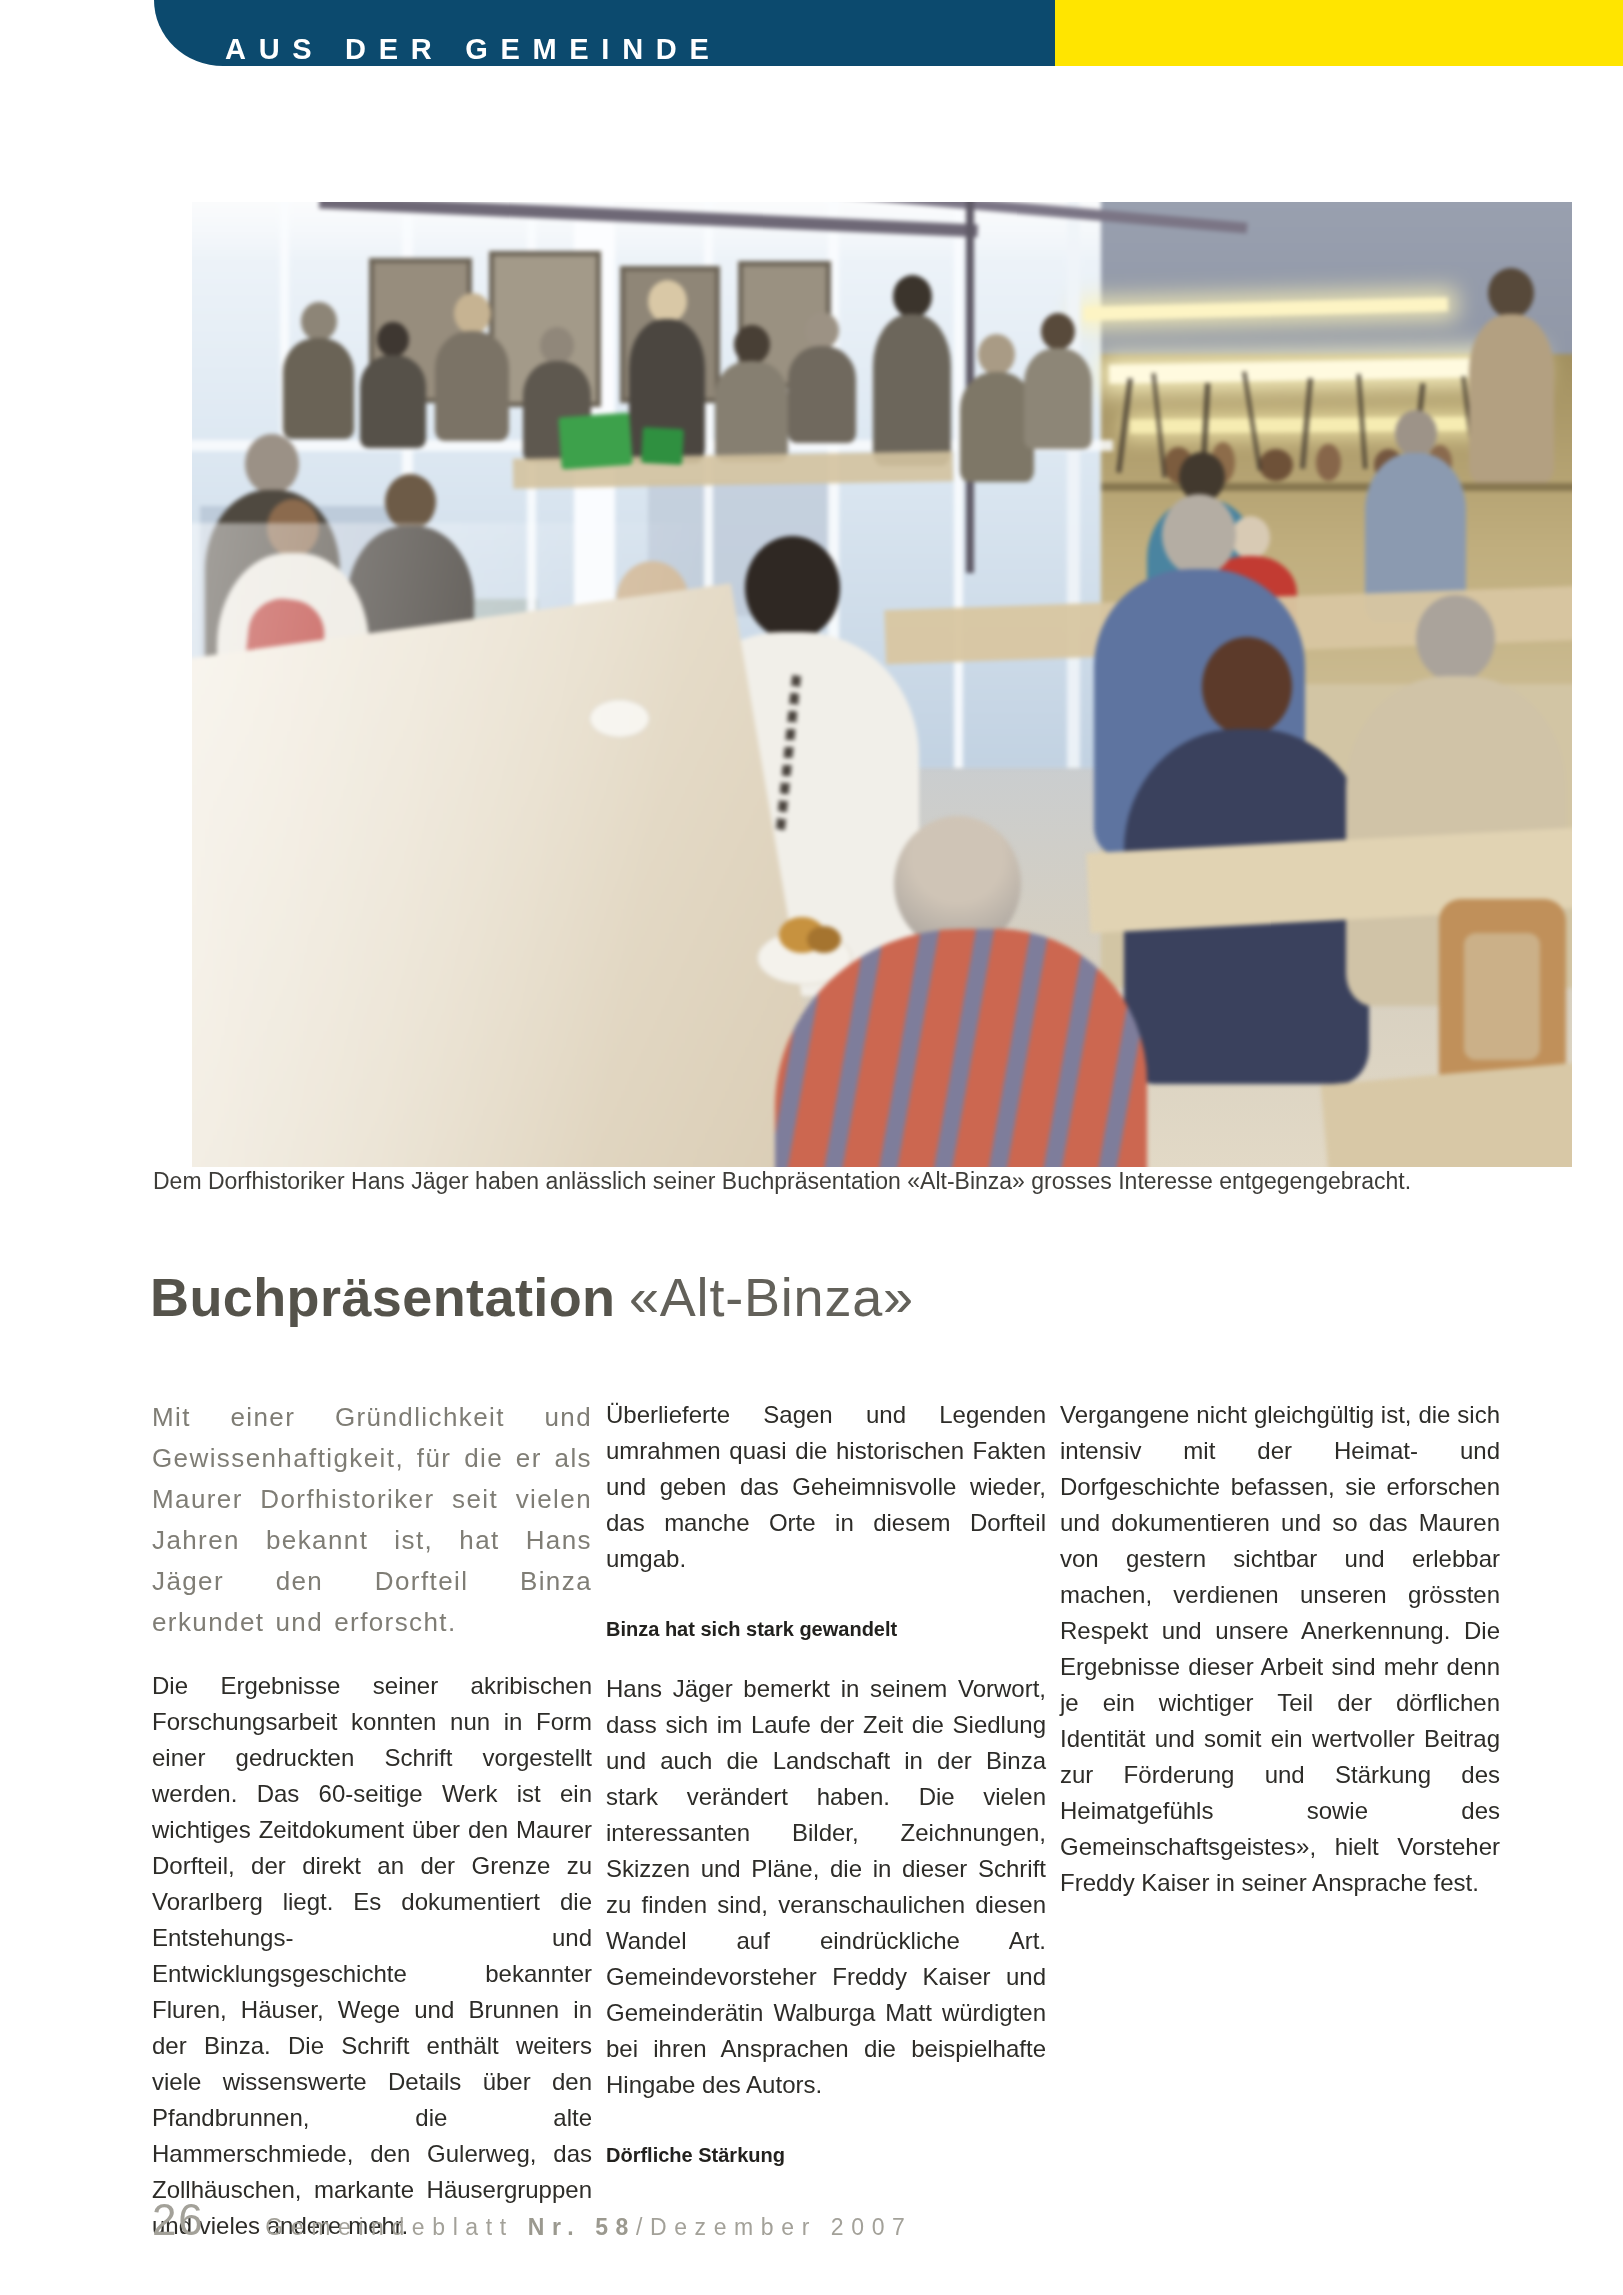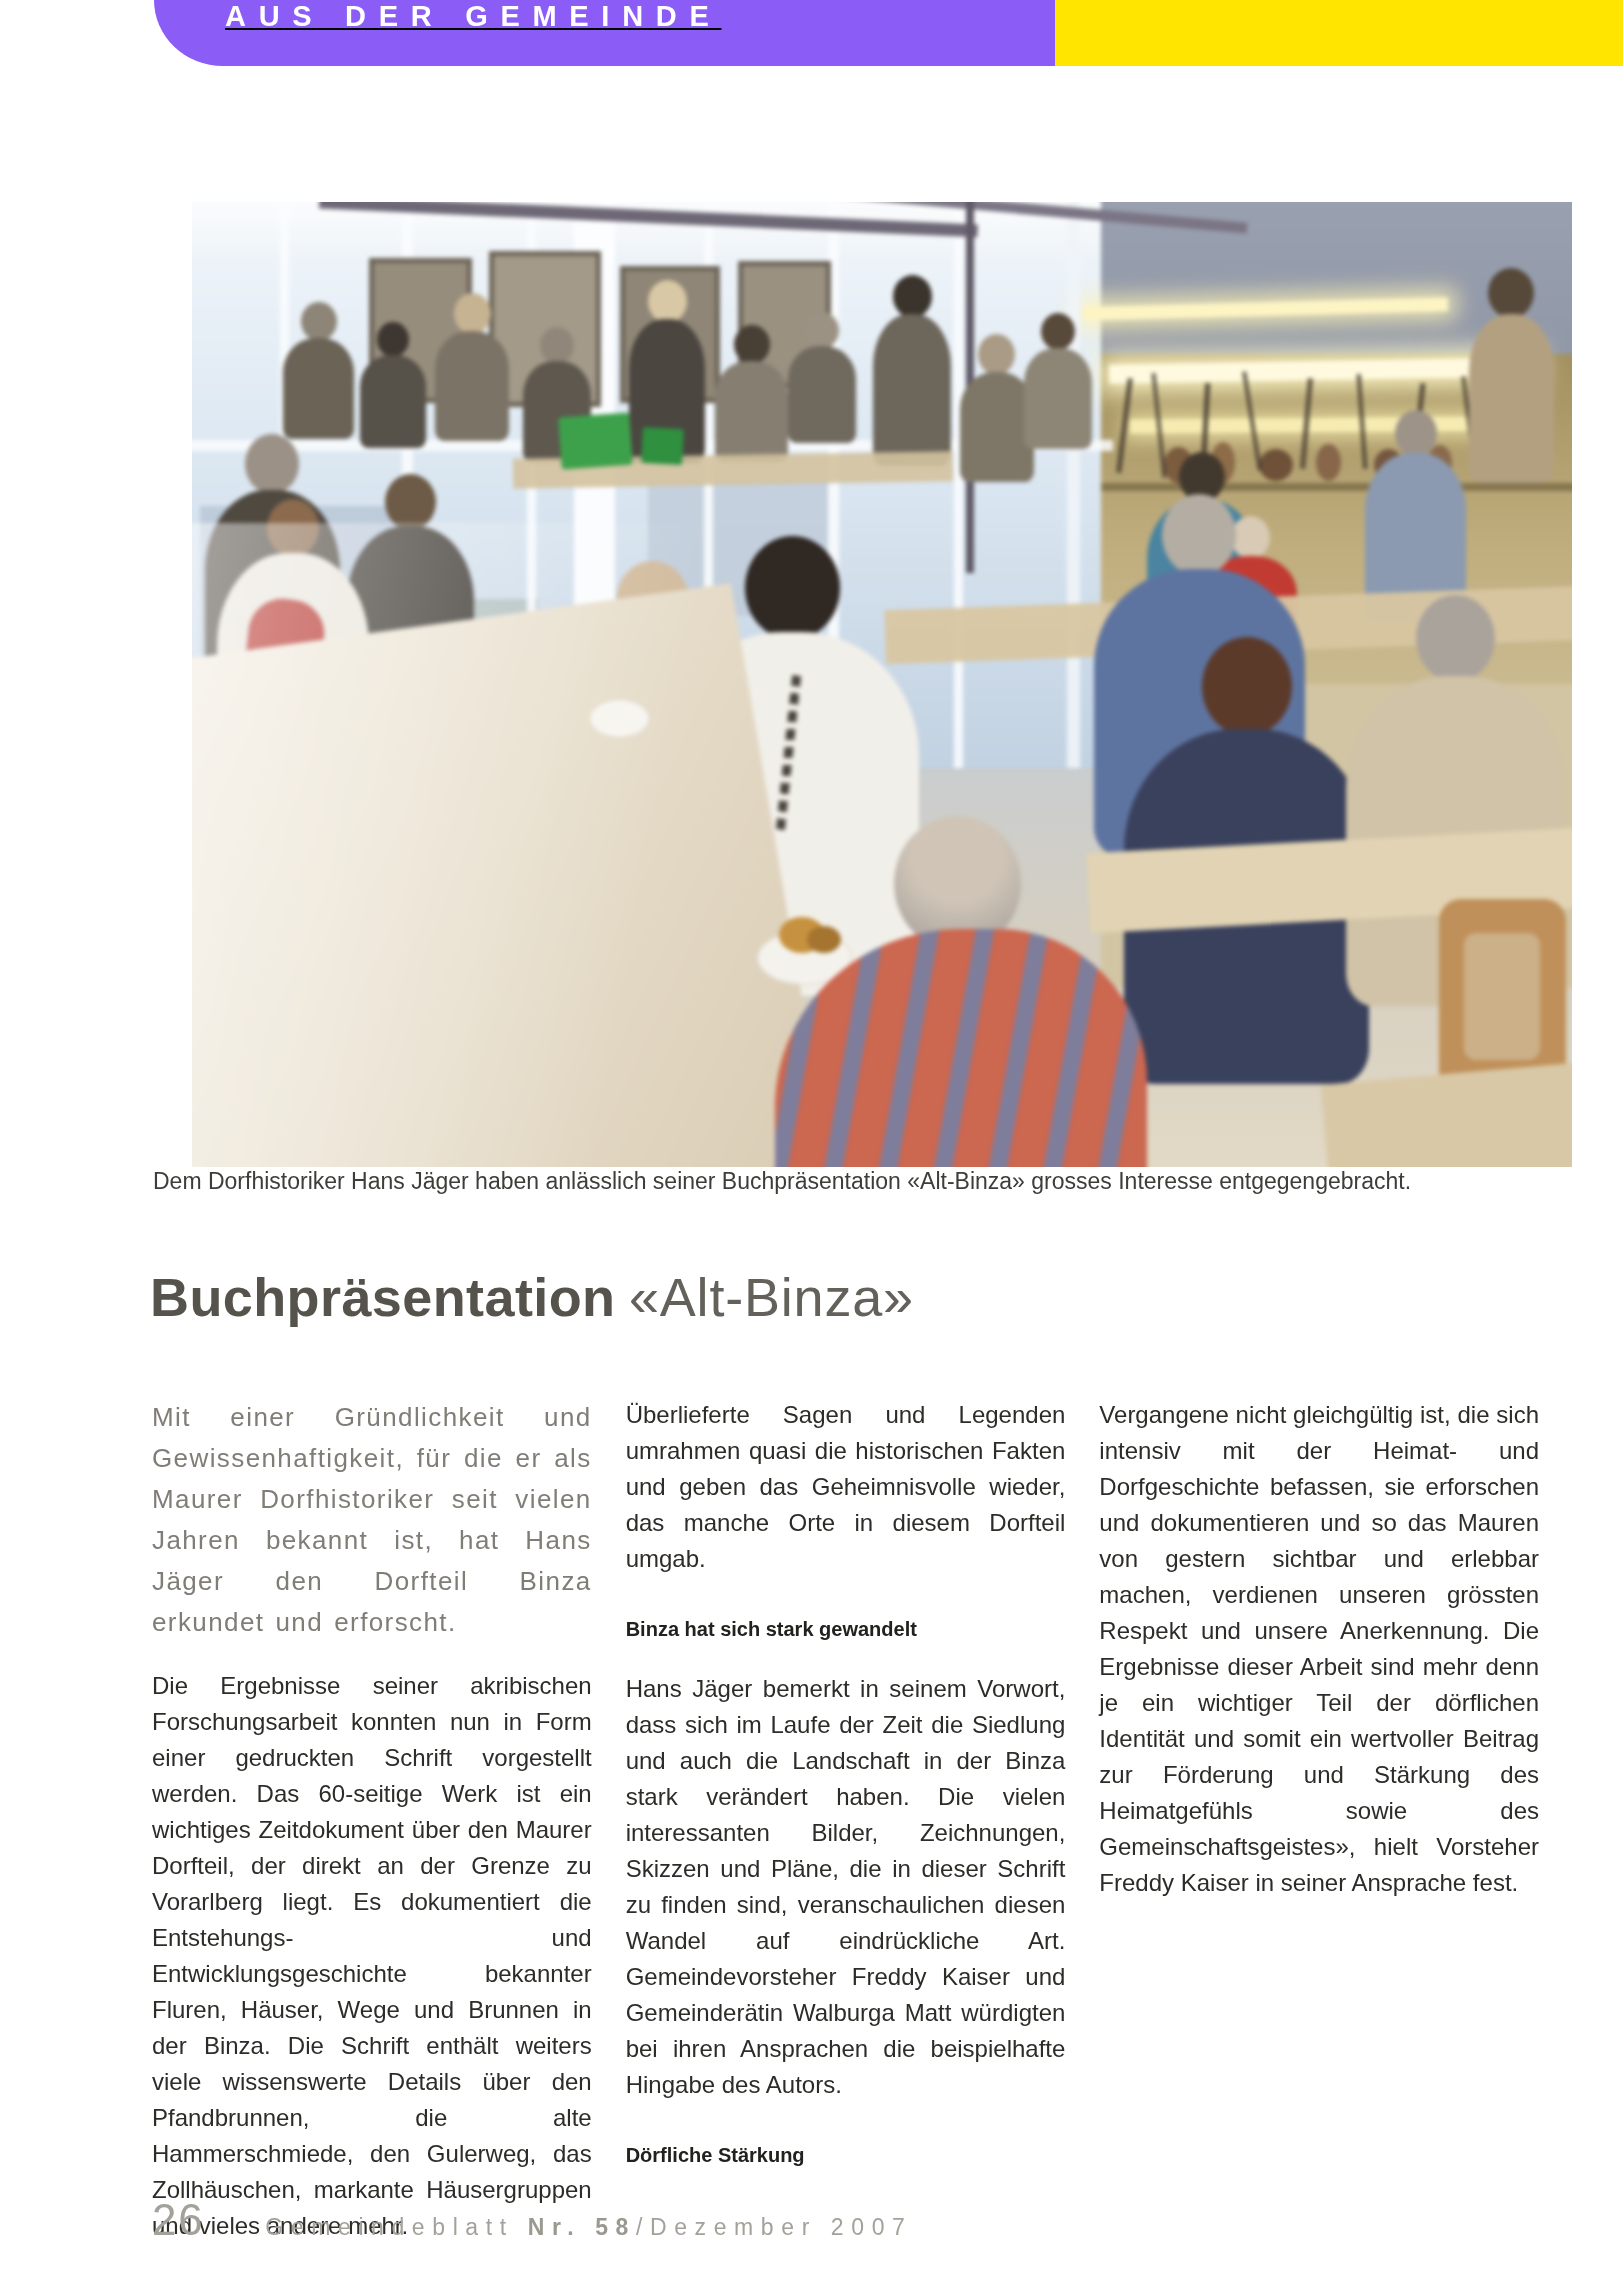--- a/index.html
+++ b/index.html
@@ -1,41 +1,41 @@
 <!DOCTYPE html>
 <html style="font-size:13.5px"><head>
 <meta charset="utf-8">
 <style>
   html,body{margin:0;padding:0;background:#ffffff;}
   .page{position:relative;width:1623px;height:2295px;background:#ffffff;overflow:hidden;
         font-family:"Liberation Sans",sans-serif;}
 
   
-  .bar-gray{position:absolute;left:154px;top:0;width:901px;height:66px;background:#8b5cf6;
-            border-bottom-left-radius:69px 66px;display:flex;align-items:flex-start;text-decoration:underline;}
+  .bar-gray{position:absolute;left:154px;top:0;width:901px;height:66px;background:#0c4a6e;
+            border-bottom-left-radius:69px 66px;display:flex;align-items:flex-end;}
   .bar-gray span{color:#ffffff;font-size:29px;font-weight:700;letter-spacing:12.7px;
                  padding-left:71px;white-space:nowrap;}
   .bar-yellow{position:absolute;left:1055px;top:0;width:568px;height:66px;background:#ffe500;}
 
   
   .photo{position:absolute;left:152px;top:188px;width:1380px;height:965px;overflow:hidden;
          background:linear-gradient(180deg,#e9eef4 0%,#d2dbe4 30%,#c8cdd2 55%,#d6cfc0 78%,#e2d9c6 100%);}
   .scene{position:absolute;inset:-12px;filter:blur(2px);}
 
   
   .caption{position:absolute;left:153px;top:1167px;width:1378px;font-size:23px;line-height:29px;
            color:#3e3d39;}
 
   
   .title{position:absolute;left:150px;top:1267px;margin:0;font-size:54px;line-height:61px;
          color:#55534b;font-weight:700;letter-spacing:0.4px;white-space:nowrap;}
   .title .t-light{font-weight:400;color:#63615a;margin-left:13.5px;letter-spacing:0.8px;}
 
   
-  .columns{position:absolute;left:152px;top:1397px;width:1387px;display:flex;gap:34px;}
+  .columns{position:absolute;left:152px;top:1397px;width:1387px;display:flex;gap:14px;}
   .col{width:440px;}
   p{margin:0;}
   .lead{font-size:26px;line-height:41px;color:#7f7d75;letter-spacing:1.4px;word-spacing:2.5px;
         text-align:justify;margin-bottom:25px;}
   .body{font-size:24px;line-height:36px;color:#2d2c28;text-align:justify;margin-bottom:34px;}
   .subhead{font-size:20px;line-height:36px;color:#22211e;font-weight:700;margin:1.7px 0 24px 0;}
 
   
   .footer{position:absolute;left:152px;top:2195px;display:flex;align-items:baseline;color:#a3a199;}
   .pagenum{font-size:44px;letter-spacing:1.7px;}

